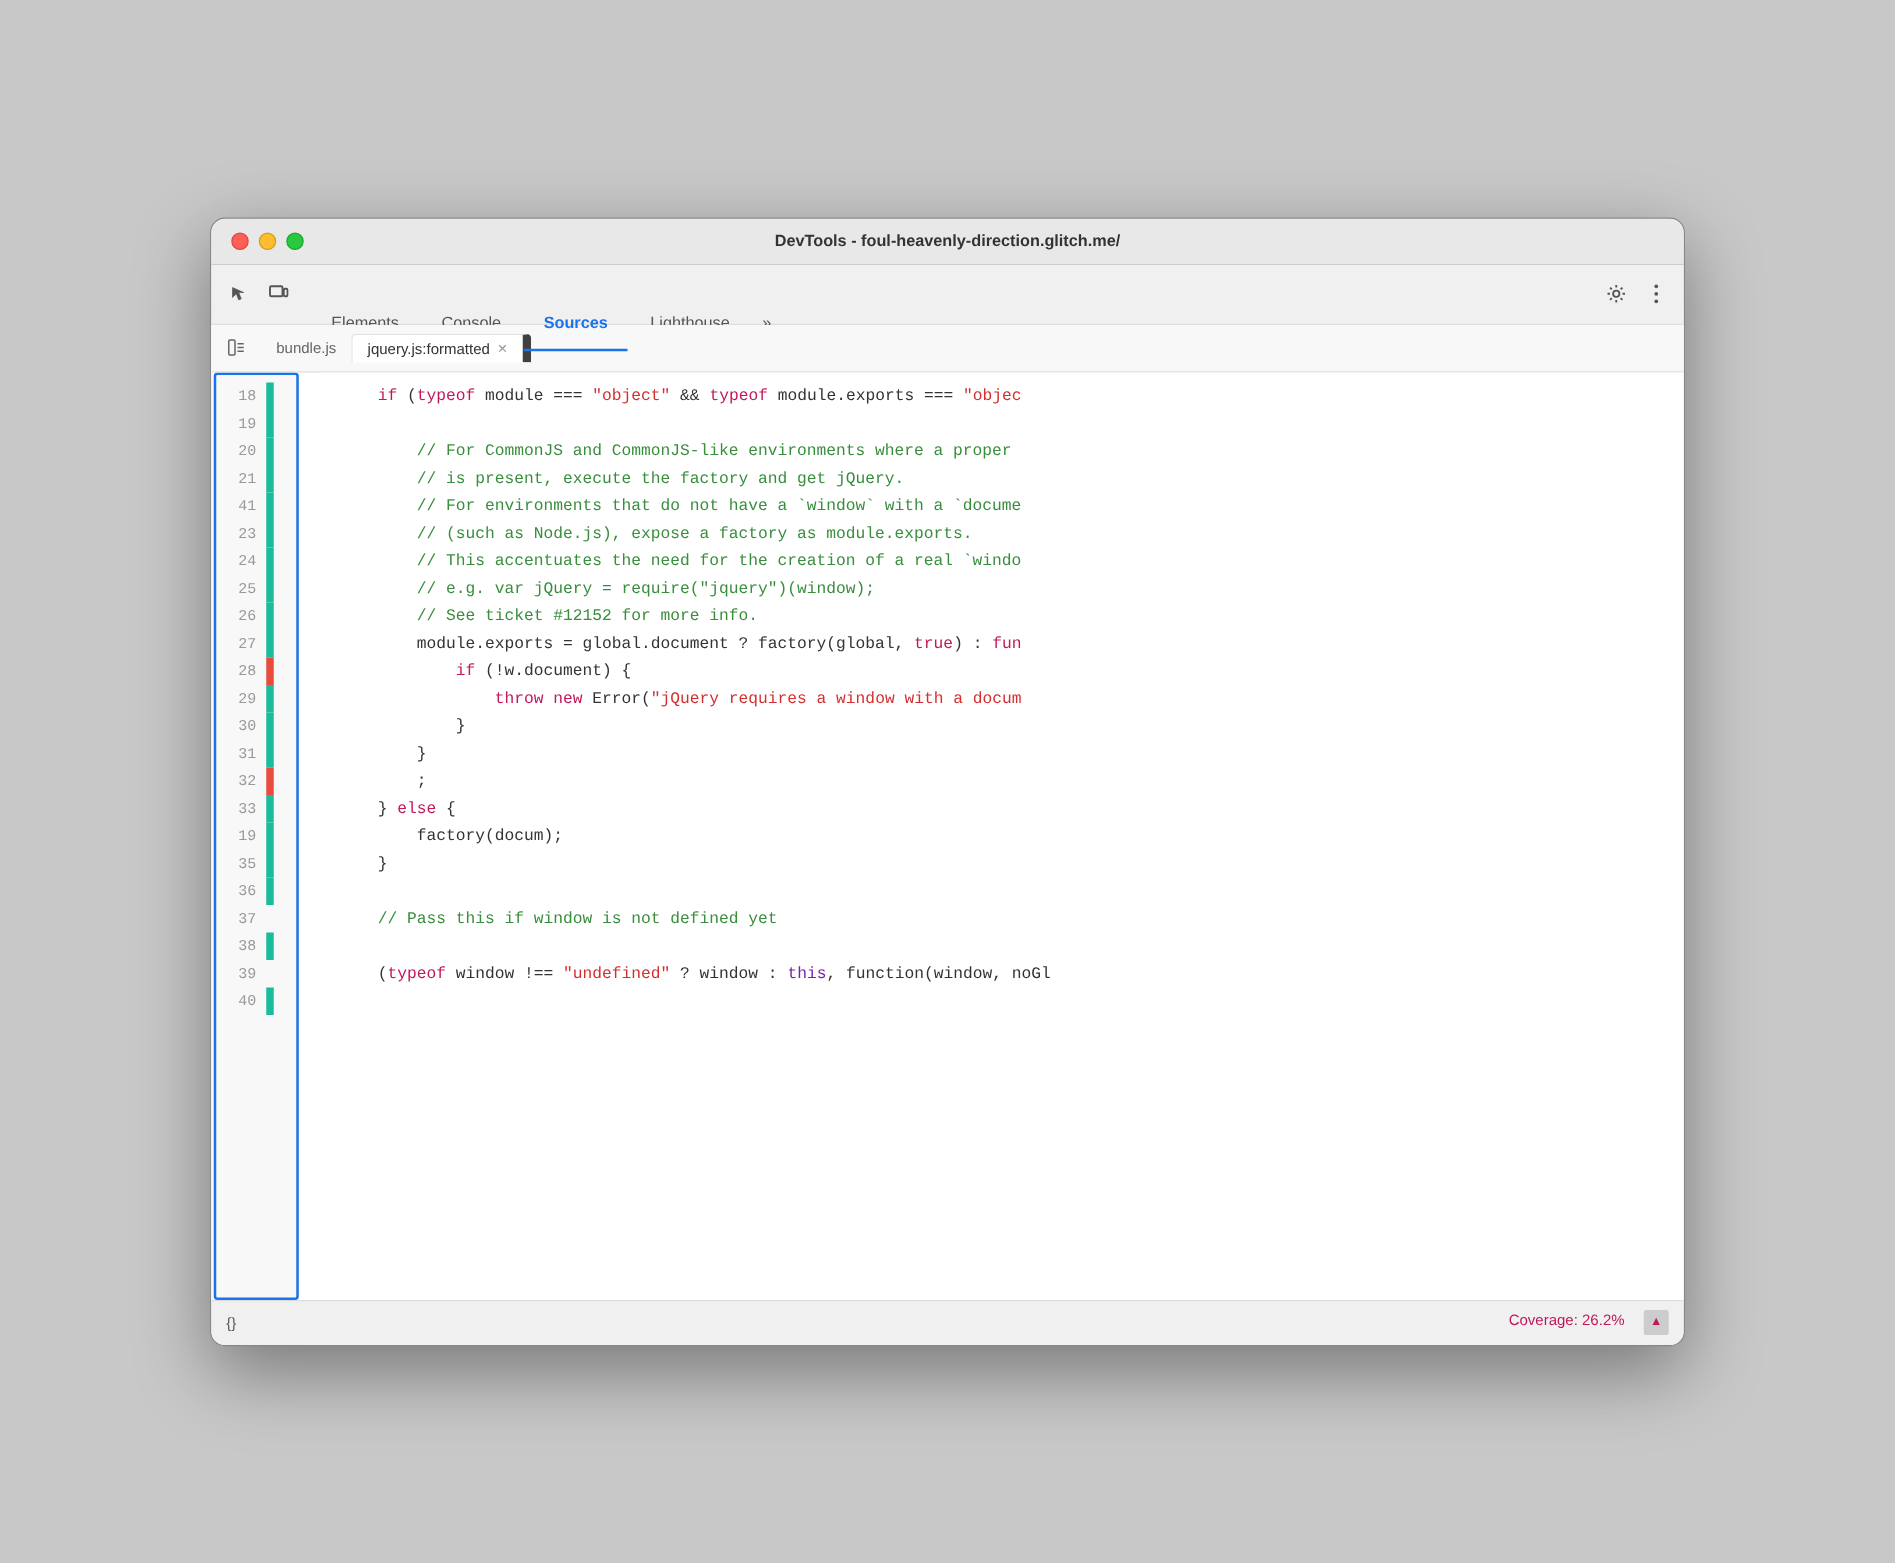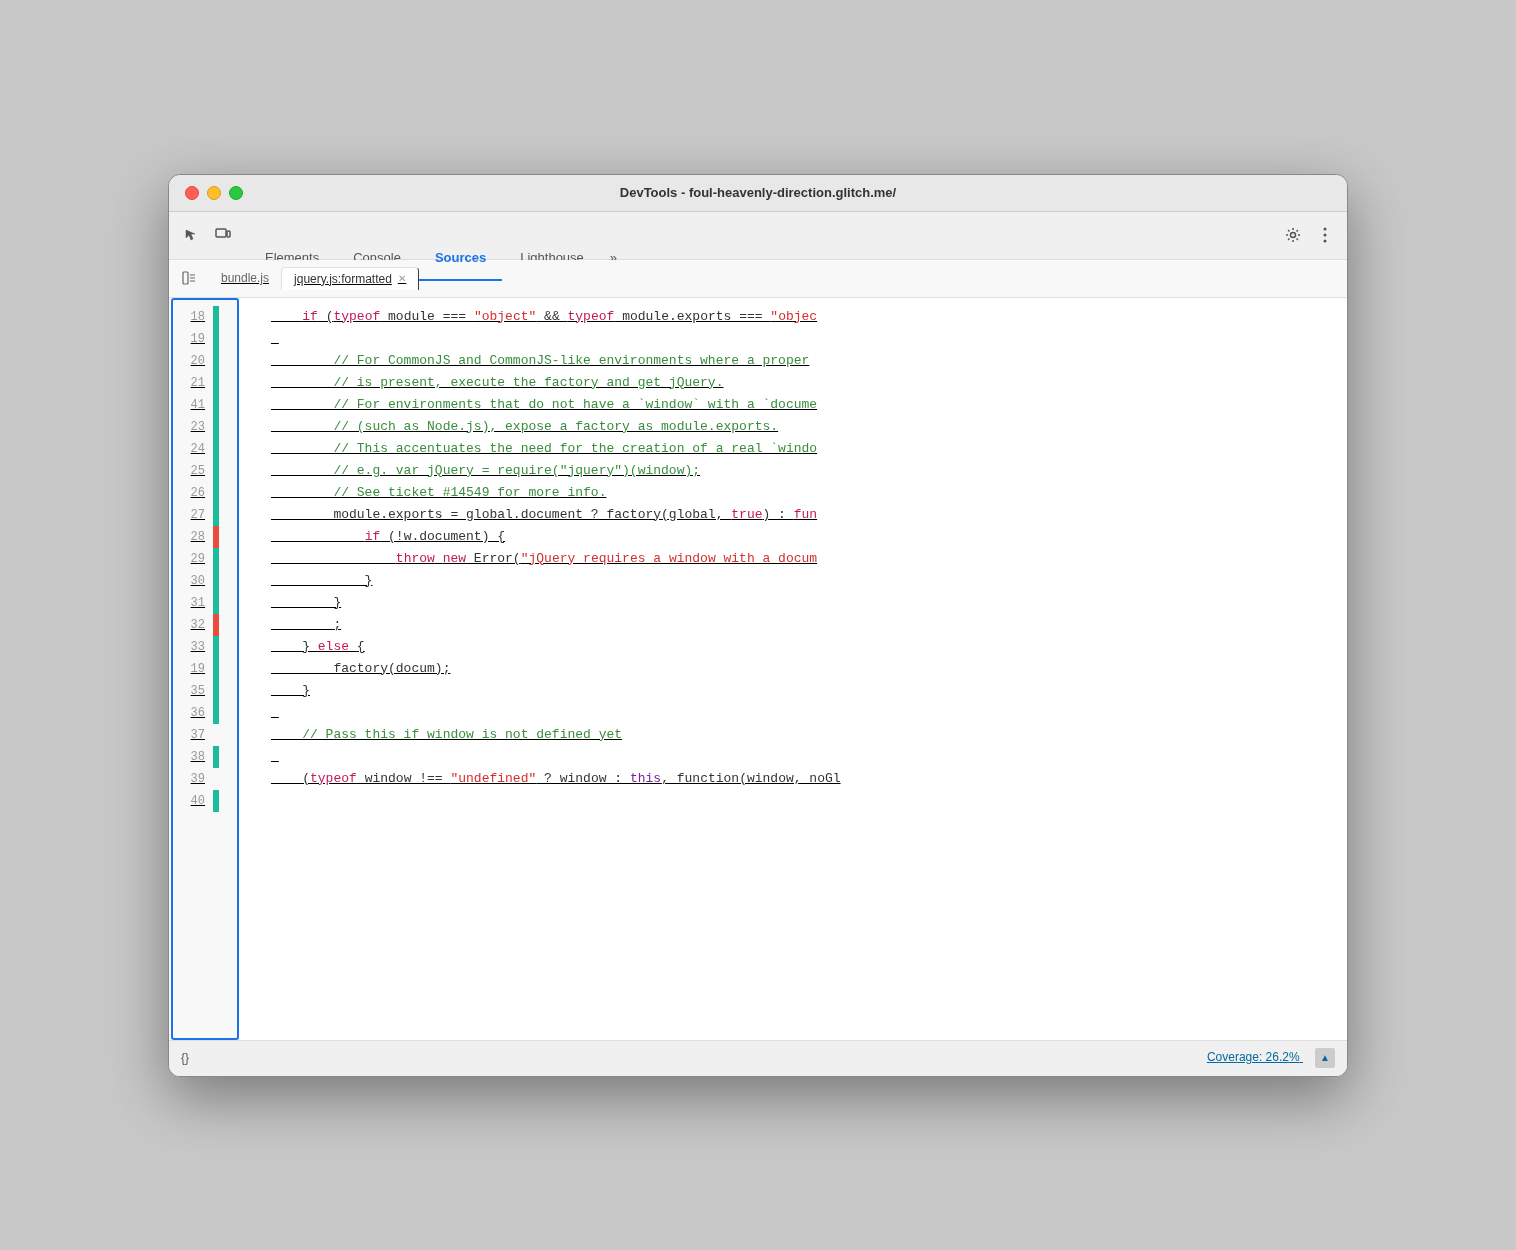--- a/index.html
+++ b/index.html
@@ -130,21 +130,20 @@
       gap: 4px;
       align-items: center;
       margin-left: auto;
     }
 
     .editor-area {
       background: #fff;
       display: flex;
       flex-direction: column;
       height: 780px;
-      text-decoration: underline;
     }
 
     .file-tabs {
       background: #f8f8f8;
       border-bottom: 1px solid #e0e0e0;
       display: flex;
       align-items: center;
       height: 38px;
       padding: 0 8px;
     }
@@ -169,21 +168,21 @@
       cursor: pointer;
       border-radius: 4px 4px 0 0;
       gap: 6px;
     }
 
     .file-tab.active {
       background: #fff;
       color: #333;
       border-top: 1px solid #e0e0e0;
       border-left: 1px solid #e0e0e0;
-      border-right: 1px solid #404040;
+      border-right: 7px solid #404040;
       font-weight: 500;
     }
 
     .file-tab-close {
       font-size: 10px;
       color: #999;
       cursor: pointer;
     }
 
     .code-area {
@@ -264,22 +263,21 @@
     .status-left {
       display: flex;
       align-items: center;
       gap: 8px;
       font-size: 12px;
       color: #555;
     }
 
     .status-right {
       font-size: 12px;
-      color: #0369a1;
-      text-decoration: underline;
+      color: #be185d;
     }
 
     
     .selection-box {
       position: absolute;
       border: 2.5px solid #1a73e8;
       border-radius: 3px;
       pointer-events: none;
       left: 2px;
       top: 0;
@@ -483,21 +481,21 @@
 
       <div class="code-content">
         <span class="code-line"><span class="plain">    </span><span class="kw">if</span><span class="plain"> (</span><span class="kw">typeof</span><span class="plain"> module === </span><span class="str">"object"</span><span class="plain"> &amp;&amp; </span><span class="kw">typeof</span><span class="plain"> module.exports === </span><span class="str">"objec</span></span>
         <span class="code-line"> </span>
         <span class="code-line"><span class="cmt">        // For CommonJS and CommonJS-like environments where a proper</span></span>
         <span class="code-line"><span class="cmt">        // is present, execute the factory and get jQuery.</span></span>
         <span class="code-line"><span class="cmt">        // For environments that do not have a `window` with a `docume</span></span>
         <span class="code-line"><span class="cmt">        // (such as Node.js), expose a factory as module.exports.</span></span>
         <span class="code-line"><span class="cmt">        // This accentuates the need for the creation of a real `windo</span></span>
         <span class="code-line"><span class="cmt">        // e.g. var jQuery = require("jquery")(window);</span></span>
-        <span class="code-line"><span class="cmt">        // See ticket #14549 for more info.</span></span>
+        <span class="code-line"><span class="cmt">        // See ticket #12152 for more info.</span></span>
         <span class="code-line"><span class="plain">        module.exports = global.document ? factory(global, </span><span class="kw">true</span><span class="plain">) : </span><span class="kw">fun</span></span>
         <span class="code-line"><span class="plain">            </span><span class="kw">if</span><span class="plain"> (!w.document) {</span></span>
         <span class="code-line"><span class="plain">                </span><span class="kw">throw</span><span class="plain"> </span><span class="kw">new</span><span class="plain"> Error(</span><span class="str">"jQuery requires a window with a docum</span></span>
         <span class="code-line"><span class="plain">            }</span></span>
         <span class="code-line"><span class="plain">        }</span></span>
         <span class="code-line"><span class="plain">        ;</span></span>
         <span class="code-line"><span class="plain">    } </span><span class="kw">else</span><span class="plain"> {</span></span>
         <span class="code-line"><span class="plain">        factory(docum);</span></span>
         <span class="code-line"><span class="plain">    }</span></span>
         <span class="code-line"> </span>

